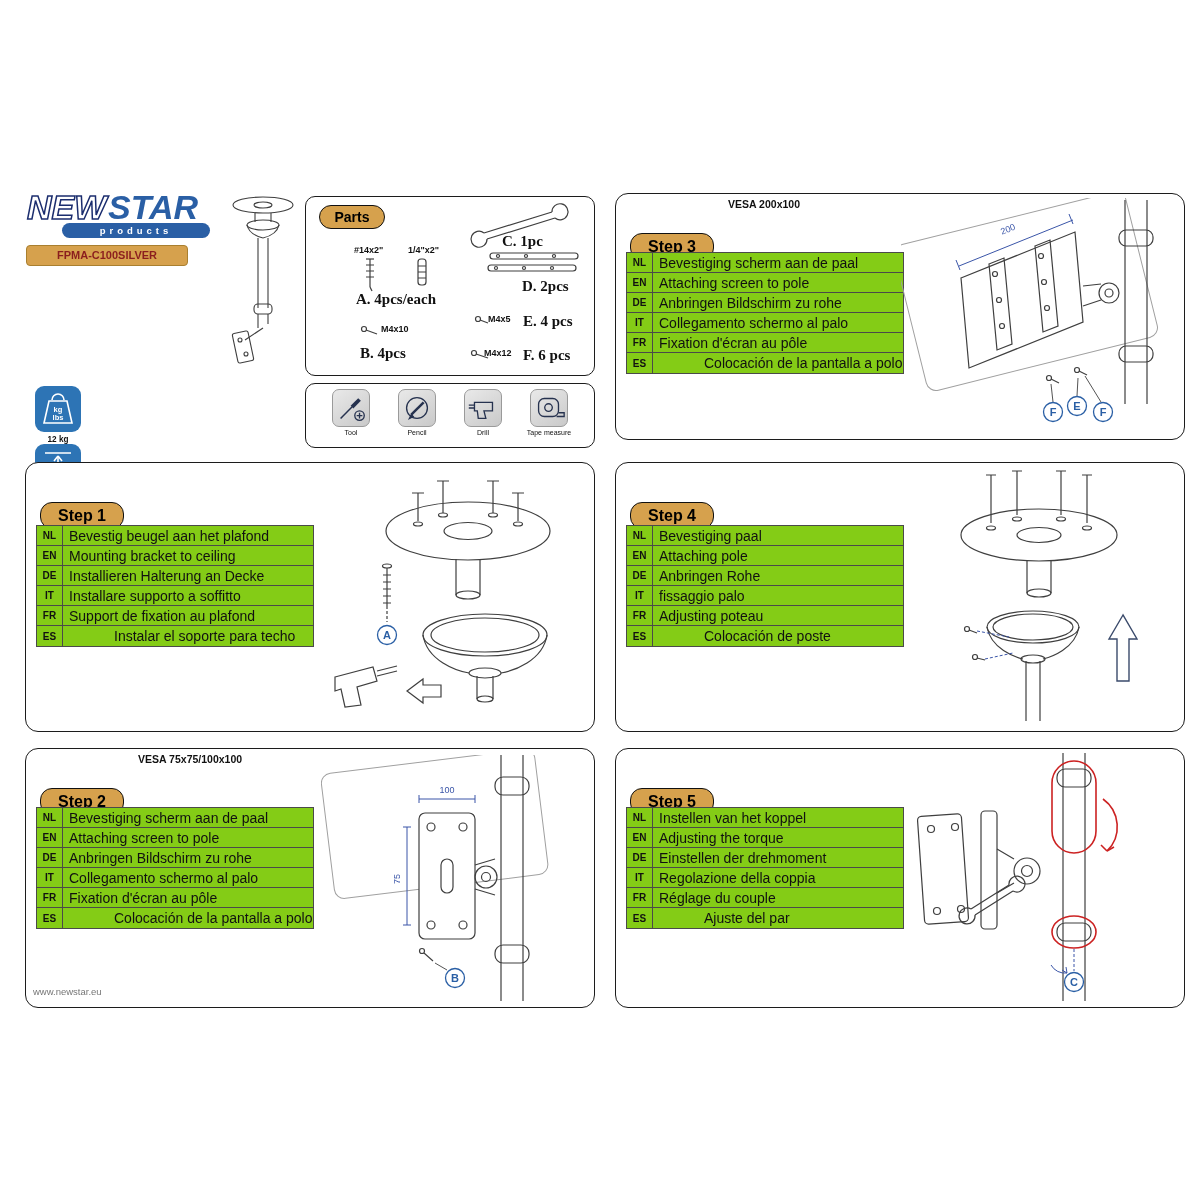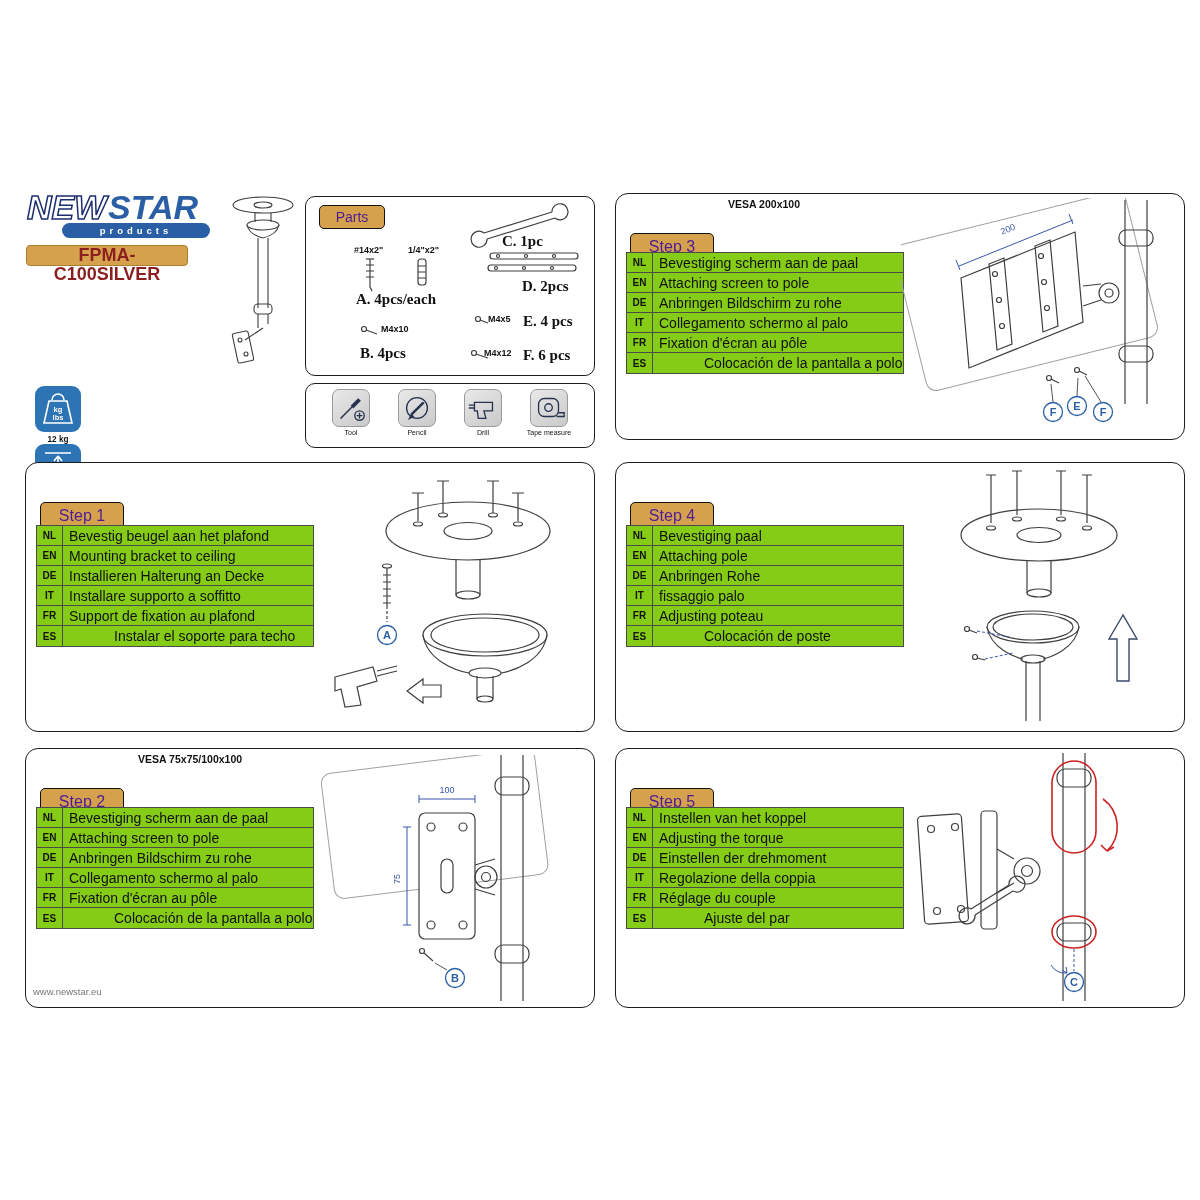--- a/index.html
+++ b/index.html
@@ -6,26 +6,26 @@
   html,body { background:#fff; }
   body { font-family:"Liberation Sans", sans-serif; color:#111; }
   .page { position:relative; width:1200px; height:1200px; background:#fff; overflow:hidden; }
 
   
   .logo { position:absolute; left:26px; top:188px; width:190px; }
   .products-bar { margin-left:36px; margin-top:-9px; width:148px; height:15px;
     background:#2a5fa5; border-radius:8px; color:#fff; font-size:9.5px; font-weight:bold;
     letter-spacing:4px; text-align:center; line-height:15px; }
   .model-box { margin-top:7px; width:162px; height:21px; background:#d6a14d; border:1px solid #a97f2f;
-    border-radius:4px; color:#8b1e1e; font-weight:bold; font-size:18px; text-align:center; line-height:19px; }
+    border-radius:4px; color:#8b1e1e; font-weight:bold; font-size:11px; text-align:center; line-height:19px; }
 
   
   .box { position:absolute; border:1.6px solid #1c1c1c; border-radius:13px; background:#fff; }
-  .badge { position:absolute; background:#d6a14d; border:1.5px solid #111; border-radius:5px;
-    display:flex; align-items:center; justify-content:center; font-weight:normal; color:#4c1d95; }
+  .badge { position:absolute; background:#d6a14d; border:1.5px solid #111; border-radius:12px;
+    display:flex; align-items:center; justify-content:center; font-weight:bold; color:#000000; }
   .step-badge { left:14px; top:11px; width:84px; height:27px; font-size:16px;margin-top:28px; }
   .parts-badge { left:13px; top:8px; width:66px; height:24px; font-size:14px; }
   .subtitle { position:absolute; left:112px; top:4px; font-size:10.5px; font-weight:bold;text-align:right; }
 
   
   .lang-table { position:absolute; left:10px; top:58px; width:278px; border:1px solid #4a4a4a; background:#84cc16; }
   .trow { display:flex; height:20px; border-bottom:1px solid #4a4a4a; }
   .trow:last-child { border-bottom:none;gap:45px; }
   .tlang { width:26px; border-right:1px solid #4a4a4a; font-size:10px; font-weight:bold;
     display:flex; align-items:center; justify-content:center; }

